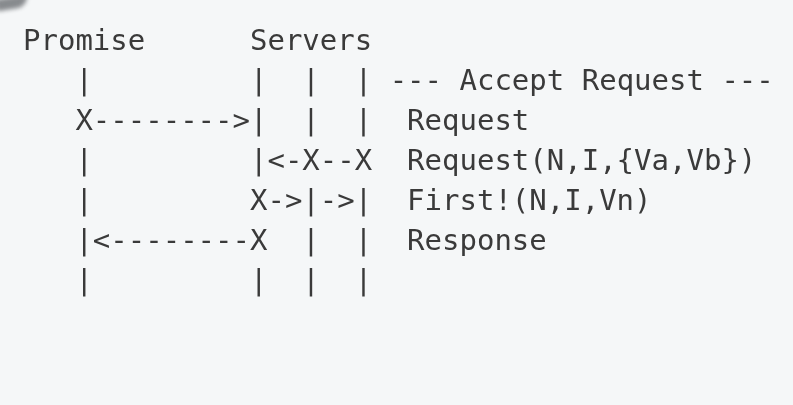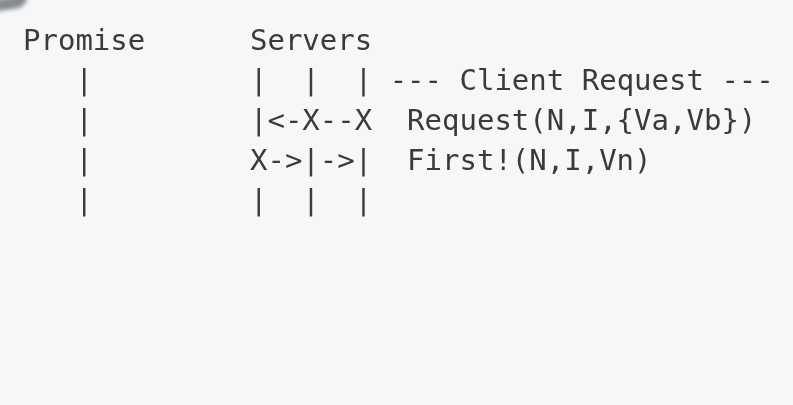--- a/index.html
+++ b/index.html
@@ -44,24 +44,26 @@
   }
 </style>
 </head>
 <body>
 
 <div class="corner-artifact"></div>
 
 <div class="diagram">
   <div class="row"><span>Promise</span><span class="servers-label">Servers</span></div>
 
-  <div class="row"><span class="marks">   |         |  |  |</span><span class="label section">--- Client Request ---</span></div>
+  <div class="row"><span class="marks">   |         |  |  |</span><span class="label section">--- Accept Request ---</span></div>
 
+  <div class="row"><span class="marks">   X--------&gt;|  |  |</span><span class="label">Request</span></div>
 
 
   <div class="row"><span class="marks">   |         |&lt;-X--X</span><span class="label">Request(N,I,{Va,Vb})</span></div>
 
   <div class="row"><span class="marks">   |         X-&gt;|-&gt;|</span><span class="label">First!(N,I,Vn)</span></div>
 
 
+  <div class="row"><span class="marks">   |&lt;--------X  |  |</span><span class="label">Response</span></div>
 
   <div class="row"><span class="marks">   |         |  |  |</span><span class="label"></span></div>
 </div>
 
 </body></html>

